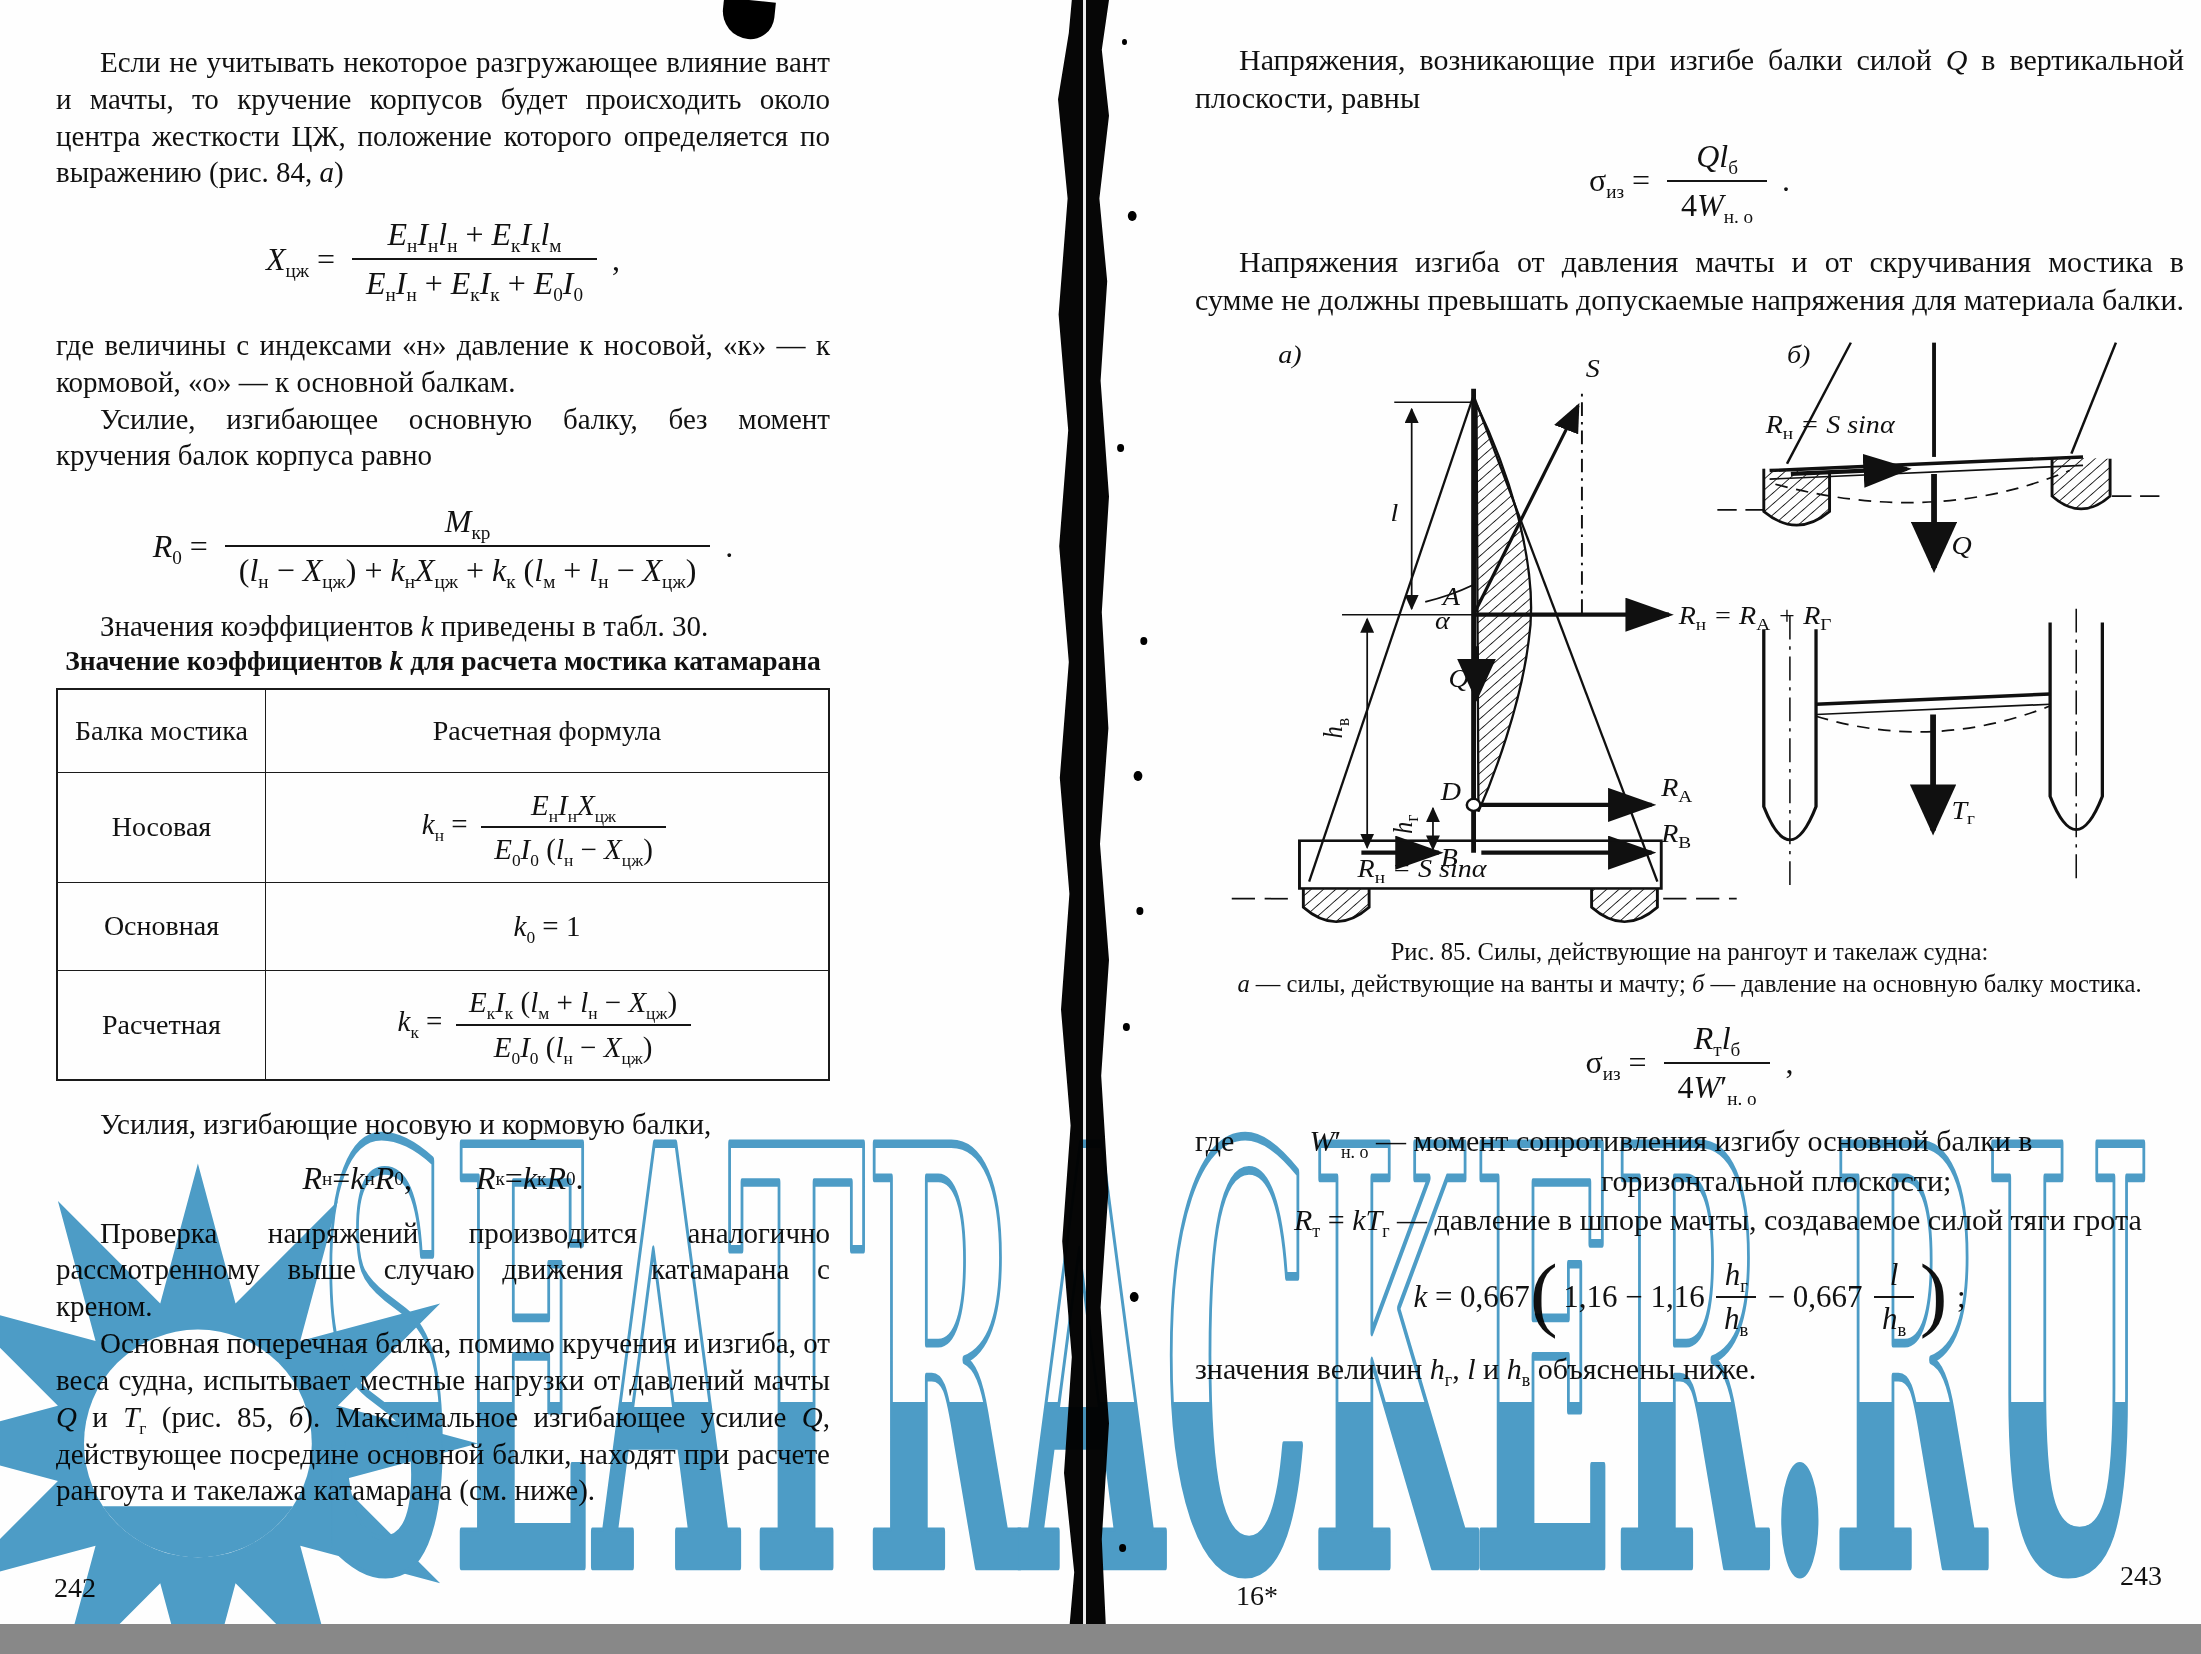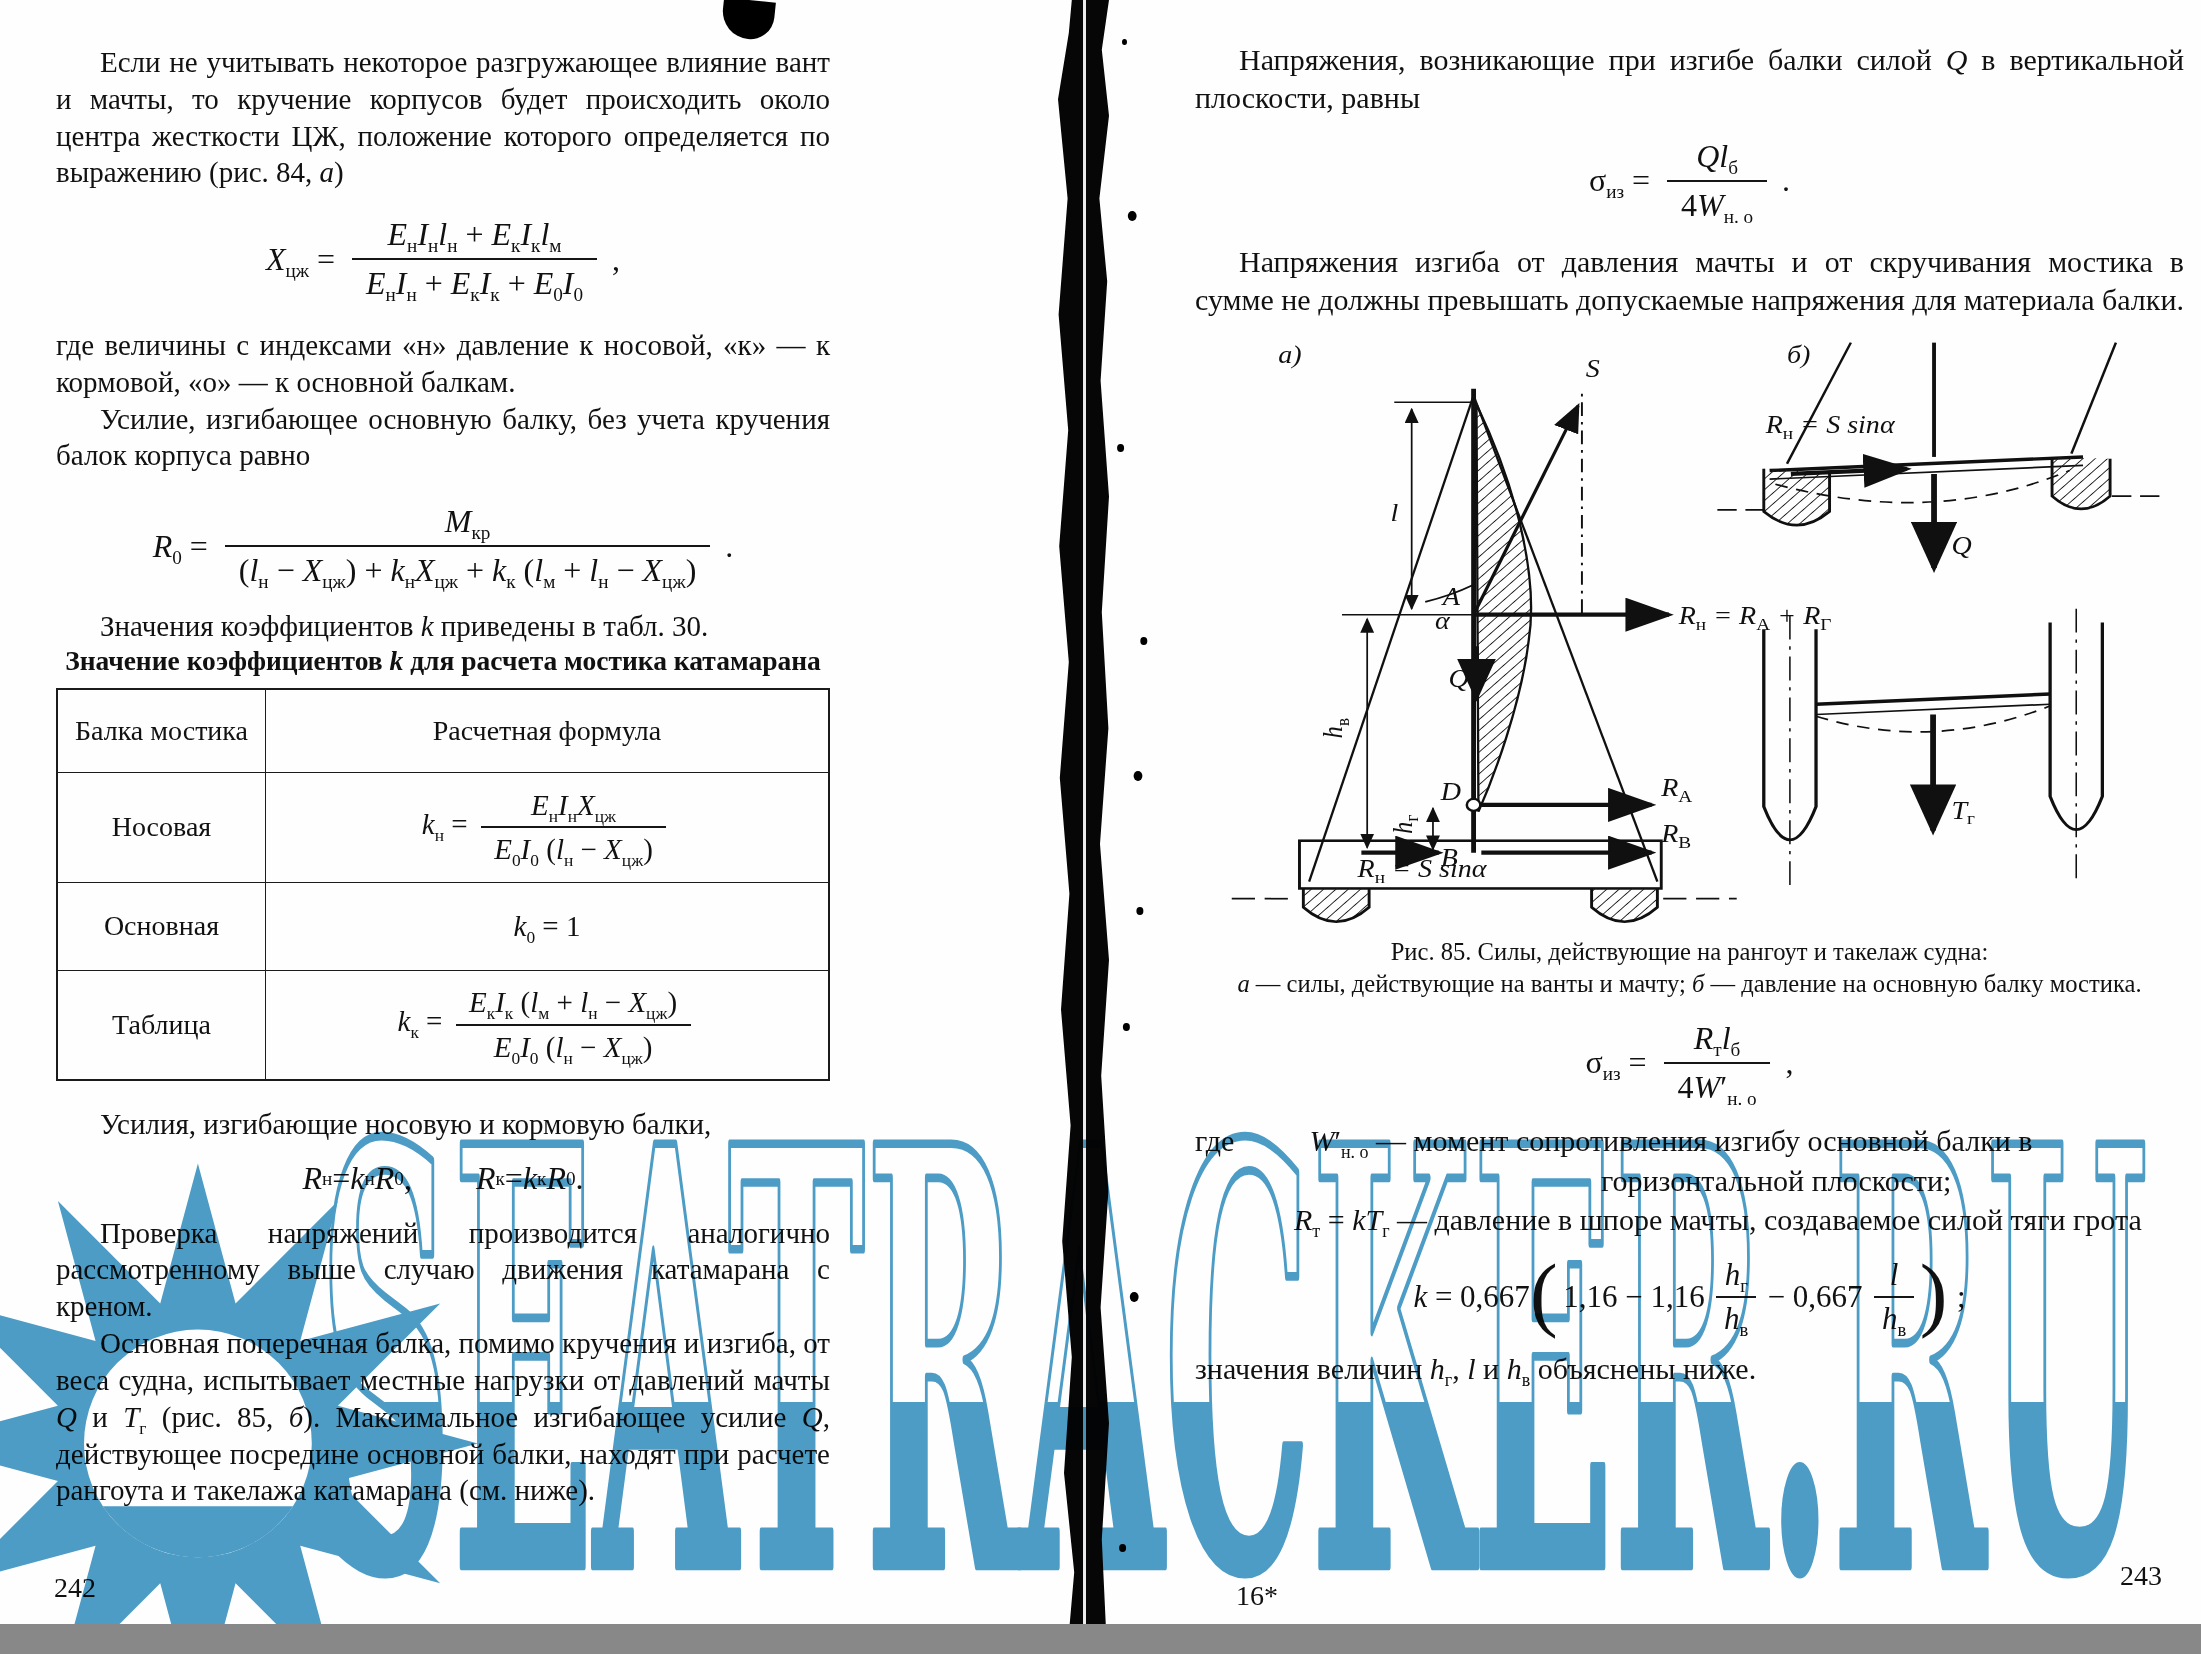--- a/index.html
+++ b/index.html
@@ -66,21 +66,21 @@
     <div class="formula">
       <span class="lhs"><i>X</i><sub>цж</sub> =</span>
       <span class="frac">
           <span class="num"><i>E</i><sub>н</sub><i>I</i><sub>н</sub><i>l</i><sub>н</sub> + <i>E</i><sub>к</sub><i>I</i><sub>к</sub><i>l</i><sub>м</sub></span>
           <span class="den"><i>E</i><sub>н</sub><i>I</i><sub>н</sub> + <i>E</i><sub>к</sub><i>I</i><sub>к</sub> + <i>E</i><sub>0</sub><i>I</i><sub>0</sub></span>
         </span>
       <span class="tail">,</span>
     </div>
 
     <p class="para noindent">где величины с индексами «н» давление к носовой, «к» — к кормовой, «о» — к основной балкам.</p>
-    <p class="para">Усилие, изгибающее основную балку, без учета кручения балок корпуса равно</p>
+    <p class="para">Усилие, изгибающее основную балку, без момент кручения балок корпуса равно</p>
 
     <div class="formula" style="margin:29px 0 19px;">
       <span class="lhs"><i>R</i><sub>0</sub> =</span>
       <span class="frac">
           <span class="num"><i>M</i><sub>кр</sub></span>
           <span class="den">(<i>l</i><sub>н</sub> − <i>X</i><sub>цж</sub>) + <i>k</i><sub>н</sub><i>X</i><sub>цж</sub> + <i>k</i><sub>к</sub> (<i>l</i><sub>м</sub> + <i>l</i><sub>н</sub> − <i>X</i><sub>цж</sub>)</span>
         </span>
       <span class="tail">.</span>
     </div>
 
@@ -102,21 +102,21 @@
                 <span class="num"><i>E</i><sub>н</sub><i>I</i><sub>н</sub><i>X</i><sub>цж</sub></span>
                 <span class="den"><i>E</i><sub>0</sub><i>I</i><sub>0</sub> (<i>l</i><sub>н</sub> − <i>X</i><sub>цж</sub>)</span>
               </span>
         </td>
       </tr>
       <tr>
         <td>Основная</td>
         <td class="cform" style="padding:27px 9.7px;"><i>k</i><sub>0</sub> = 1</td>
       </tr>
       <tr>
-        <td>Таблица</td>
+        <td>Расчетная</td>
         <td class="cform">
           <span><i>k</i><sub>к</sub> =</span>
           <span class="frac">
                 <span class="num"><i>E</i><sub>к</sub><i>I</i><sub>к</sub> (<i>l</i><sub>м</sub> + <i>l</i><sub>н</sub> − <i>X</i><sub>цж</sub>)</span>
                 <span class="den"><i>E</i><sub>0</sub><i>I</i><sub>0</sub> (<i>l</i><sub>н</sub> − <i>X</i><sub>цж</sub>)</span>
               </span>
         </td>
       </tr>
     </tbody>
       </table>

